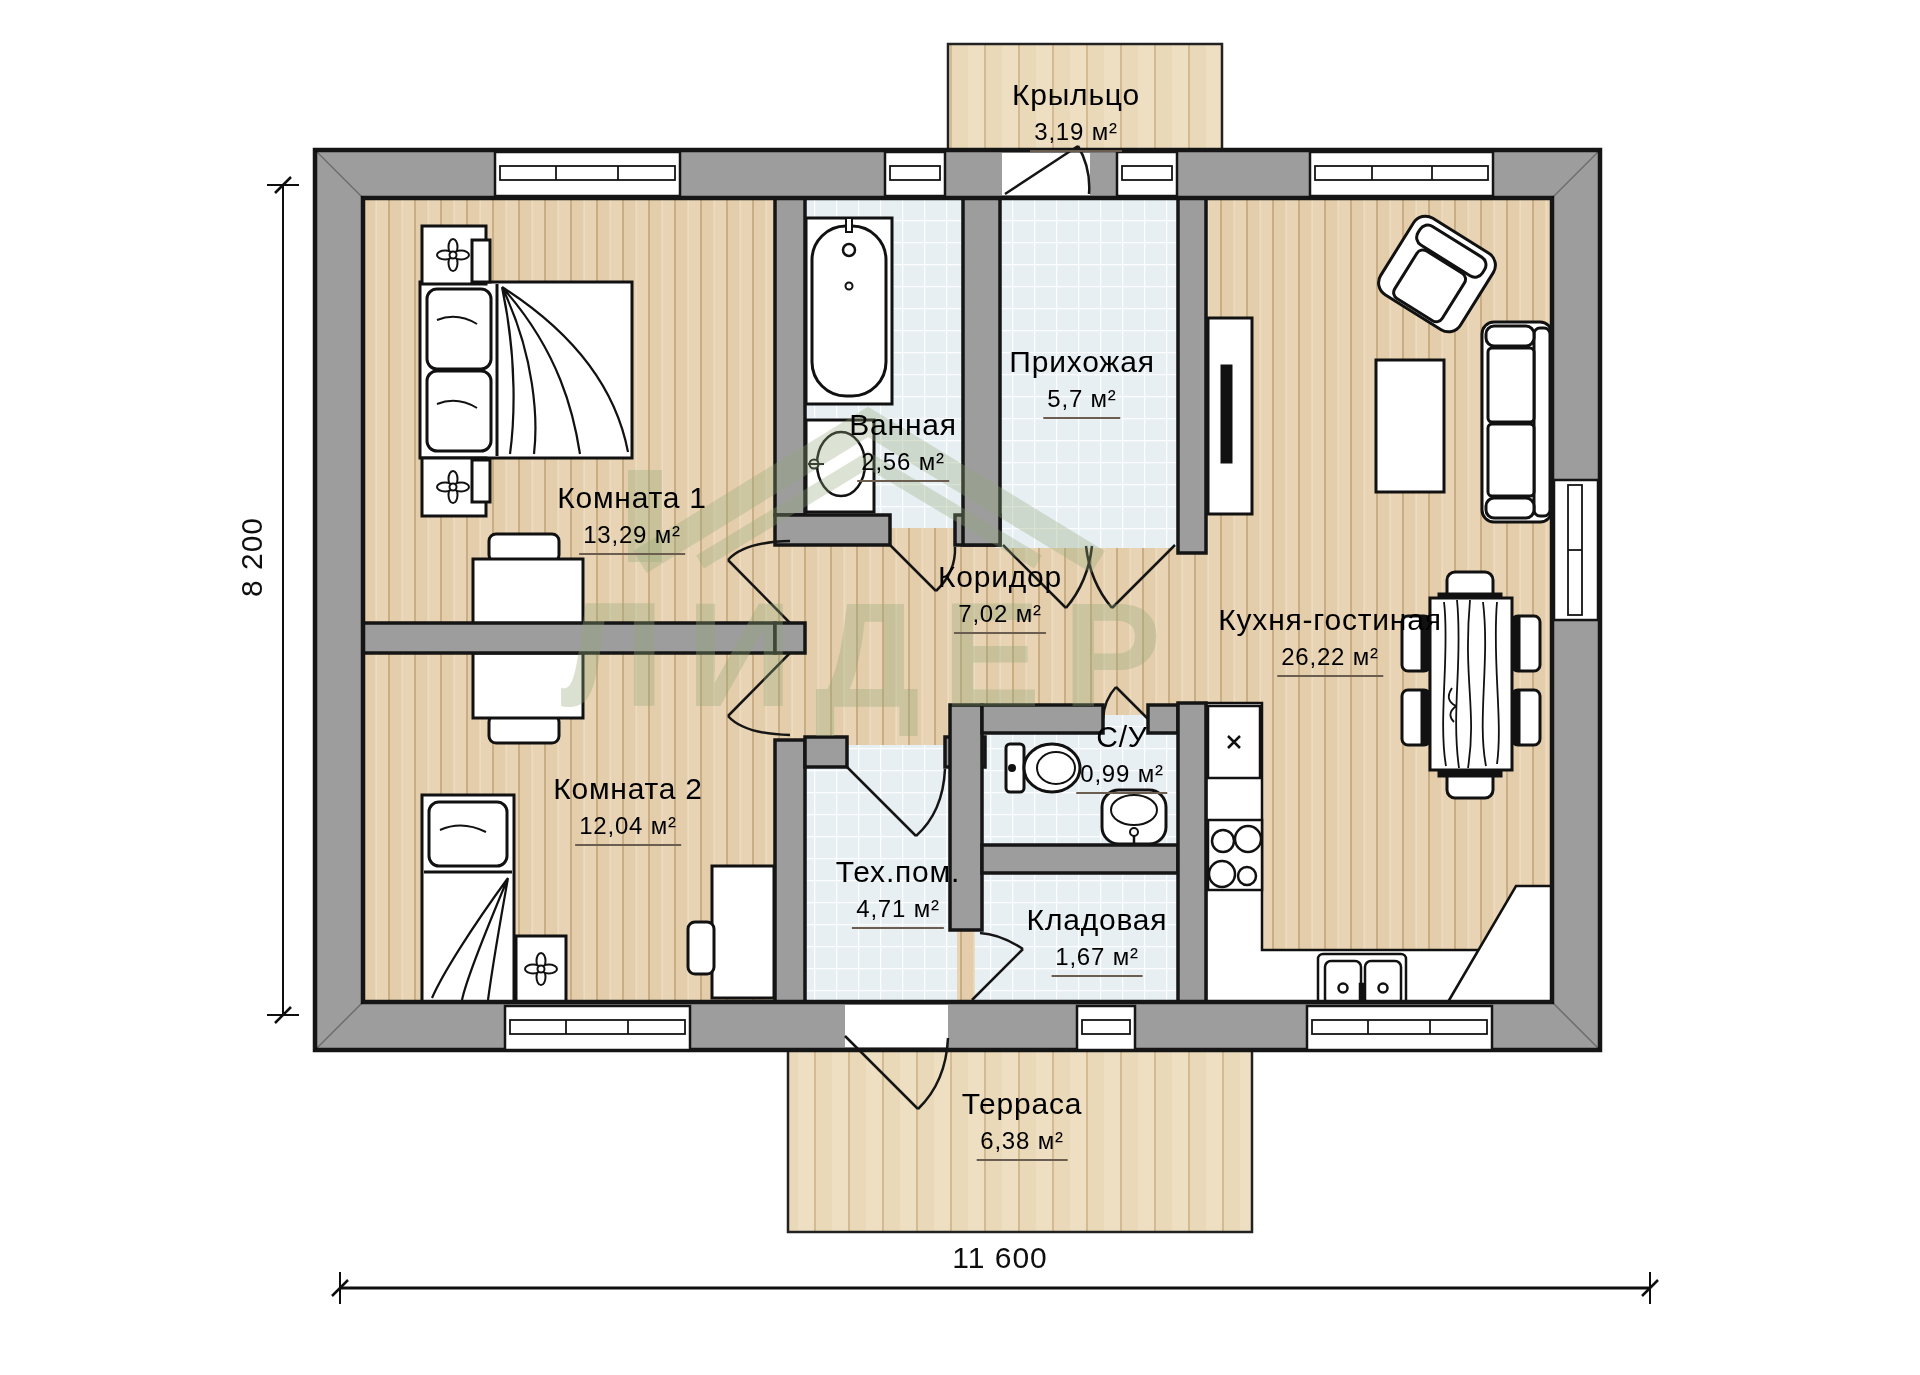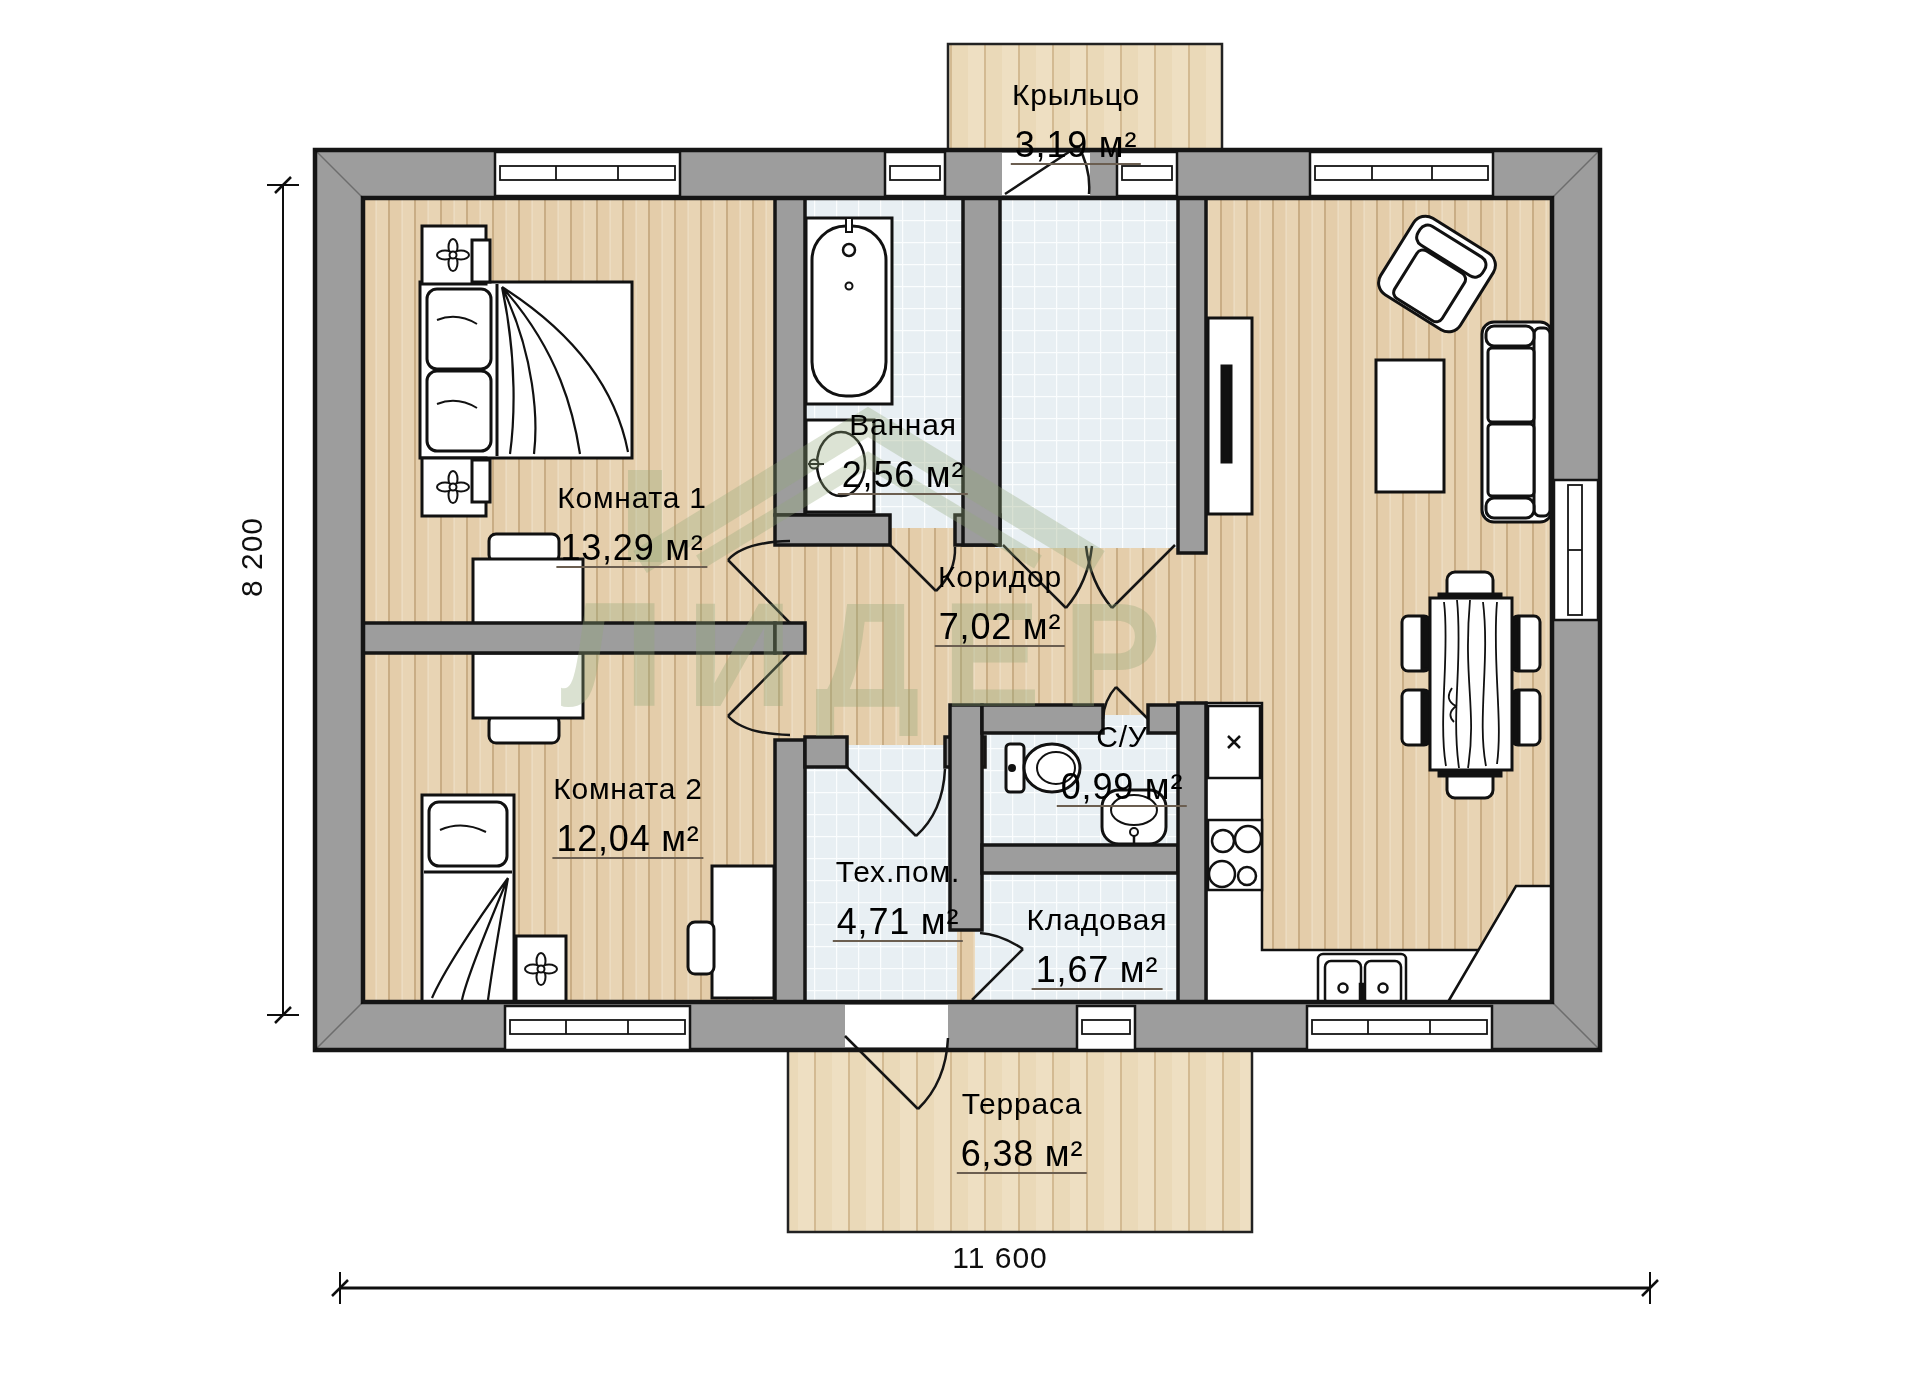--- a/index.html
+++ b/index.html
@@ -2,22 +2,22 @@
 <html><head>
 <meta charset="utf-8">
 <style>
   html,body{margin:0;padding:0;background:#ffffff;}
   .stage{position:relative;width:1920px;height:1375px;background:#fff;overflow:hidden;
          font-family:"Liberation Sans",sans-serif;}
   .stage svg{position:absolute;left:0;top:0;}
   .room-label{position:absolute;transform:translateX(-50%);text-align:center;
               color:#000000;line-height:34px;white-space:nowrap;z-index:30;}
   .room-label .name{font-size:30px;letter-spacing:.8px;}
-  .room-label .area{font-size:36px;letter-spacing:.8px;display:inline-block;
-                    border-bottom:2px solid #6b5e50;padding:0 4px 1px;margin-top:16px;}
+  .room-label .area{font-size:24px;letter-spacing:.8px;display:inline-block;
+                    border-bottom:2px solid #6b5e50;padding:0 4px 1px;margin-top:3px;}
   .dim{position:absolute;color:#0e0e0e;font-size:30px;letter-spacing:1px;z-index:30;}
   .dim-v{transform:translate(-50%,-50%) rotate(-90deg);}
   .dim-h{transform:translate(-50%,-50%);}
   .watermark-text{position:absolute;left:872px;top:655px;transform:translate(-50%,-50%);
       font-size:148px;font-weight:700;letter-spacing:22px;color:rgba(147,168,120,0.34);
       z-index:20;white-space:nowrap;}
 </style>
 </head>
 <body>
 
@@ -311,24 +311,32 @@
   <div><span class="area">3,19 м²</span></div>
 </div>
 <div class="room-label" style="left:632px;top:481px;">
   <div class="name">Комната 1</div>
   <div><span class="area">13,29 м²</span></div>
 </div>
 <div class="room-label" style="left:903px;top:408px;">
   <div class="name">Ванная</div>
   <div><span class="area">2,56 м²</span></div>
 </div>
+<div class="room-label" style="left:1082px;top:345px;">
+  <div class="name">Прихожая</div>
+  <div><span class="area">5,7 м²</span></div>
+</div>
 <div class="room-label" style="left:1000px;top:560px;">
   <div class="name">Коридор</div>
   <div><span class="area">7,02 м²</span></div>
 </div>
+<div class="room-label" style="left:1330px;top:603px;">
+  <div class="name">Кухня-гостиная</div>
+  <div><span class="area">26,22 м²</span></div>
+</div>
 <div class="room-label" style="left:628px;top:772px;">
   <div class="name">Комната 2</div>
   <div><span class="area">12,04 м²</span></div>
 </div>
 <div class="room-label" style="left:1122px;top:720px;">
   <div class="name">С/У</div>
   <div><span class="area">0,99 м²</span></div>
 </div>
 <div class="room-label" style="left:898px;top:855px;">
   <div class="name">Тех.пом.</div>

